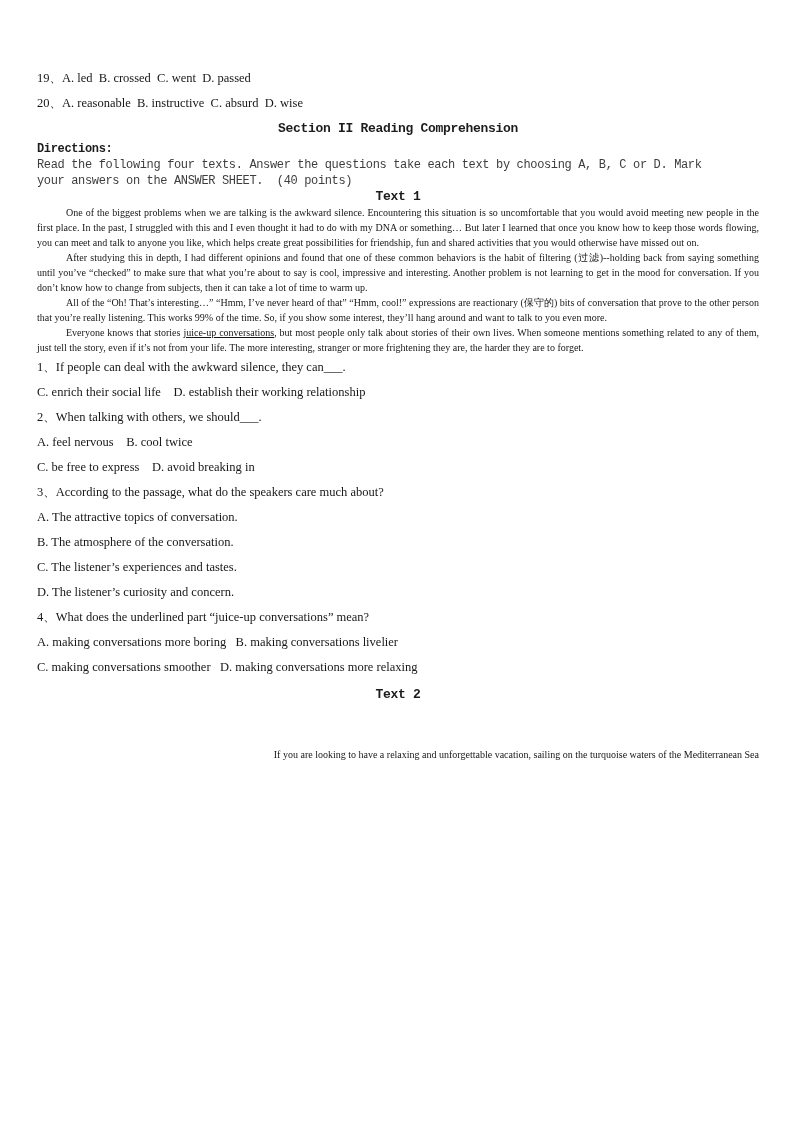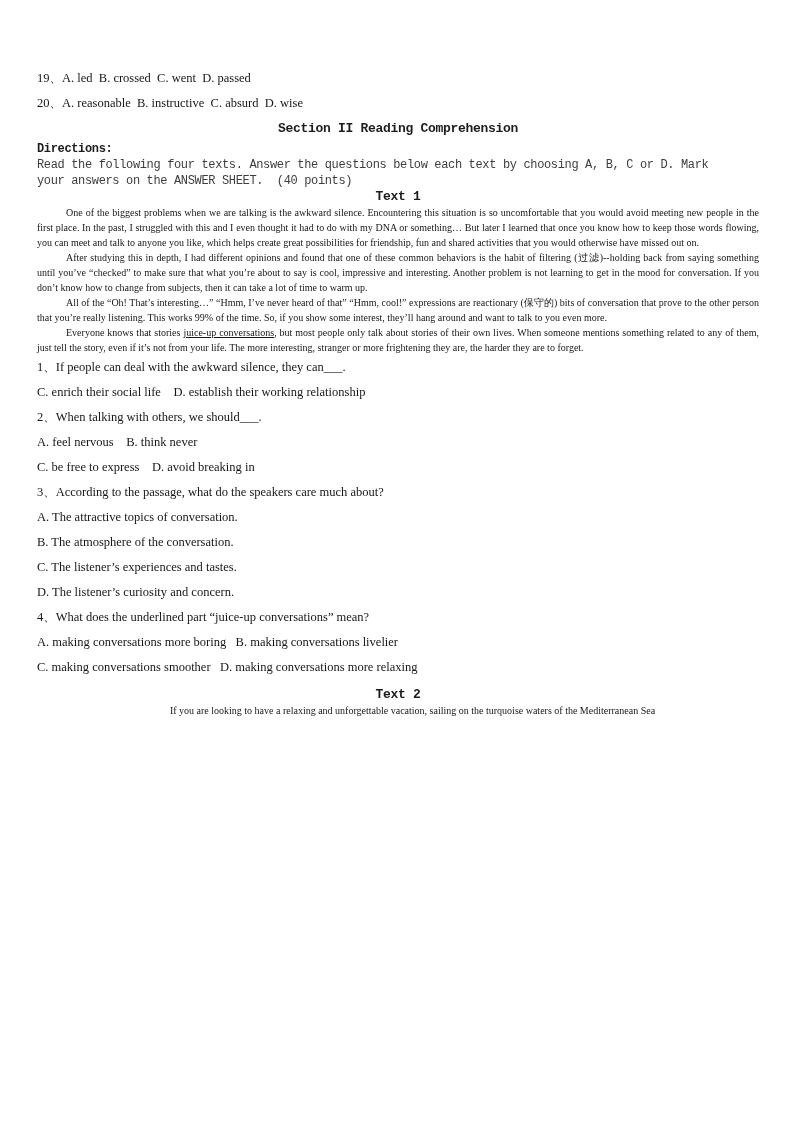--- a/index.html
+++ b/index.html
@@ -58,50 +58,51 @@
   }
   .underline { text-decoration: underline; }
 
   .qline {
     font-size: 12.5px;
     line-height: 25px;
     white-space: pre-wrap;
   }
 
   .one-line {
-    text-align: center;
+    text-align: right;
     white-space: nowrap;
+    margin-top: 44px;
   }
 </style>
 </head>
 <body>
 
 <div class="page">
   <div class="content">
 
     <div class="serif-line">19、A. led  B. crossed  C. went  D. passed</div>
     <div class="serif-line">20、A. reasonable  B. instructive  C. absurd  D. wise</div>
 
     <div class="mono section-title">Section II Reading Comprehension</div>
     <div class="mono mono-line mono-bold">Directions:</div>
-    <div class="mono mono-line">Read the following four texts. Answer the questions below each text by choosing A, B, C or D. Mark</div>
+    <div class="mono mono-line">Read the following four texts. Answer the questions take each text by choosing A, B, C or D. Mark</div>
     <div class="mono mono-line">your answers on the ANSWER SHEET.  (40 points)</div>
 
     <div class="mono text-heading">Text 1</div>
 
     <p class="para">One of the biggest problems when we are talking is the awkward silence. Encountering this situation is so uncomfortable that you would avoid meeting new people in the first place. In the past, I struggled with this and I even thought it had to do with my DNA or something… But later I learned that once you know how to keep those words flowing, you can meet and talk to anyone you like, which helps create great possibilities for friendship, fun and shared activities that you would otherwise have missed out on.</p>
     <p class="para">After studying this in depth, I had different opinions and found that one of these common behaviors is the habit of filtering (过滤)--holding back from saying something until you’ve “checked” to make sure that what you’re about to say is cool, impressive and interesting. Another problem is not learning to get in the mood for conversation. If you don’t know how to change from subjects, then it can take a lot of time to warm up.</p>
     <p class="para">All of the “Oh! That’s interesting…” “Hmm, I’ve never heard of that” “Hmm, cool!” expressions are reactionary (保守的) bits of conversation that prove to the other person that you’re really listening. This works 99% of the time. So, if you show some interest, they’ll hang around and want to talk to you even more.</p>
     <p class="para"><span>Everyone knows that stories </span><span class="underline">juice-up conversations</span><span>, but most people only talk about stories of their own lives. When someone mentions something related to any of them, just tell the story, even if it’s not from your life. The more interesting, stranger or more frightening they are, the harder they are to forget.</span></p>
 
     <div class="qline">1、If people can deal with the awkward silence, they can___.</div>
     <div class="qline">C. enrich their social life    D. establish their working relationship</div>
 
     <div class="qline">2、When talking with others, we should___.</div>
-    <div class="qline">A. feel nervous    B. think never</div>
+    <div class="qline">A. feel nervous    B. cool twice</div>
     <div class="qline">C. be free to express    D. avoid breaking in</div>
 
     <div class="qline">3、According to the passage, what do the speakers care much about?</div>
     <div class="qline">A. The attractive topics of conversation.</div>
     <div class="qline">B. The atmosphere of the conversation.</div>
     <div class="qline">C. The listener’s experiences and tastes.</div>
     <div class="qline">D. The listener’s curiosity and concern.</div>
 
     <div class="qline">4、What does the underlined part “juice-up conversations” mean?</div>
     <div class="qline">A. making conversations more boring   B. making conversations livelier</div>

